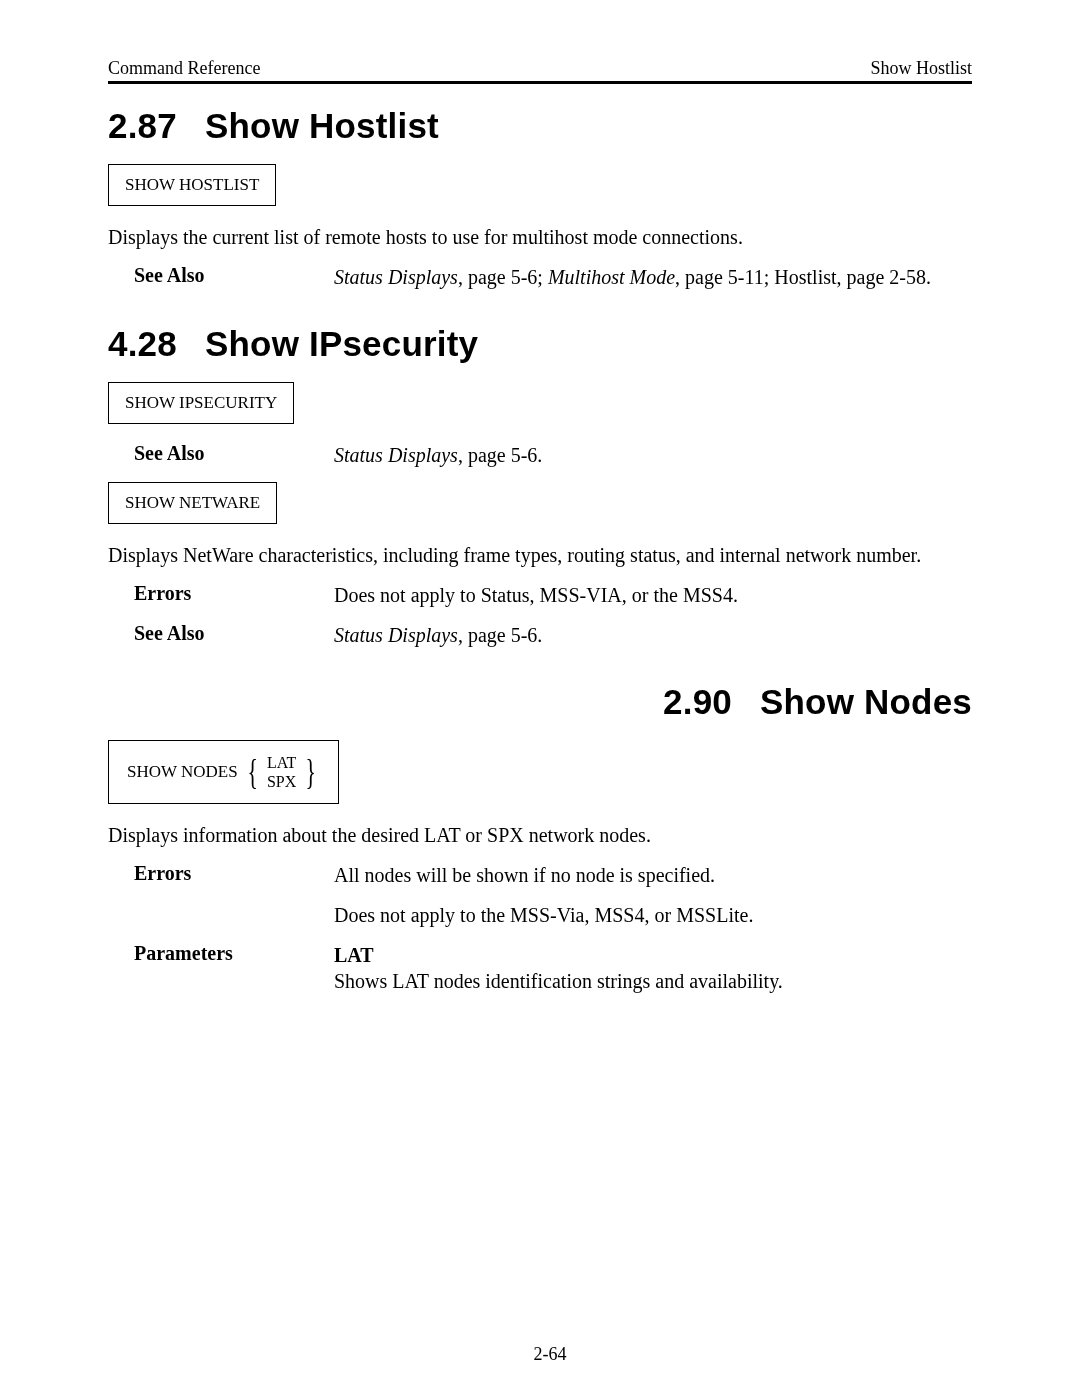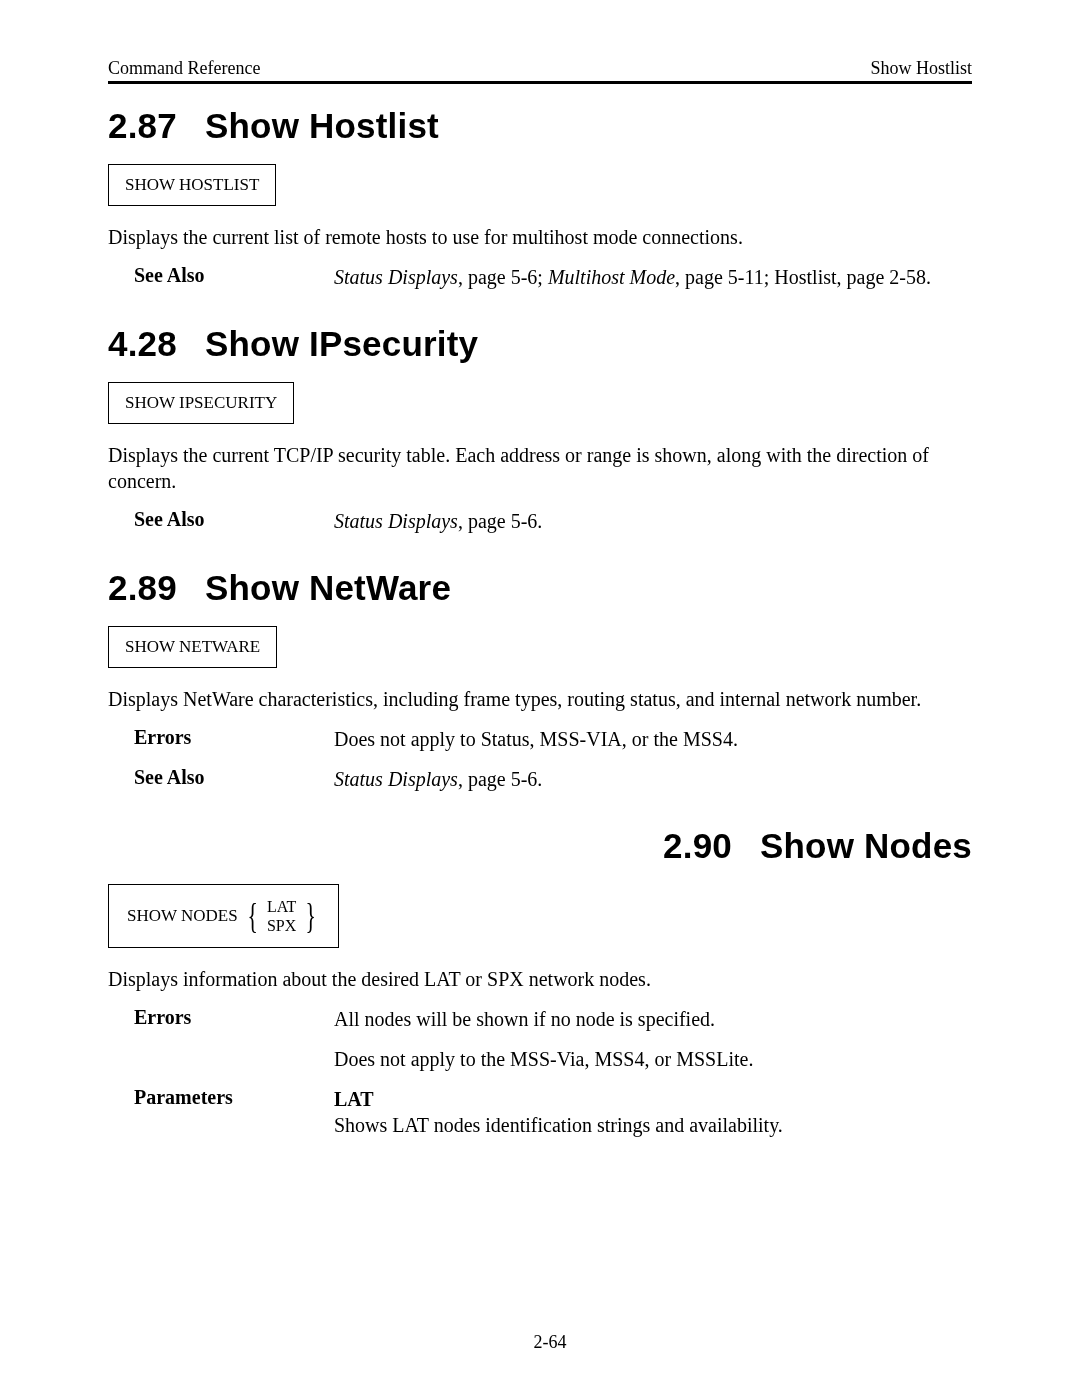--- a/index.html
+++ b/index.html
@@ -85,21 +85,21 @@
     flex: 1;
   }
   .field-value .italic {
     font-style: italic;
   }
   .param-term {
     font-weight: 700;
   }
   .page-number {
     position: absolute;
-    bottom: 44px;
+    bottom: 32px;
     left: 0;
     right: 0;
     text-align: center;
     font-size: 18px;
     padding-left: 20px;
   }
 </style>
 </head>
 <body>
 
@@ -130,33 +130,29 @@
 
   
   <h2 class="section-title" style="margin-top:34px;">
     <span class="num">4.28</span><span>Show IPsecurity</span>
   </h2>
 
   <div class="syntax-box">
     <span>SHOW IPSECURITY</span>
   </div>
 
-  <p class="body">Displays the current TCP/IP security table. Each address or range is shown, along with the direction of concern.</p>
 
   <div class="field-row">
     <div class="field-label">See Also</div>
     <div class="field-value">
       <span class="italic">Status Displays</span><span>, page 5-6.</span>
     </div>
   </div>
 
   
-  <h2 class="section-title" style="margin-top:34px;">
-    <span class="num">2.89</span><span>Show NetWare</span>
-  </h2>
 
   <div class="syntax-box">
     <span>SHOW NETWARE</span>
   </div>
 
   <p class="body">Displays NetWare characteristics, including frame types, routing status, and internal network number.</p>
 
   <div class="field-row">
     <div class="field-label">Errors</div>
     <div class="field-value">Does not apply to Status, MSS-VIA, or the MSS4.</div>

